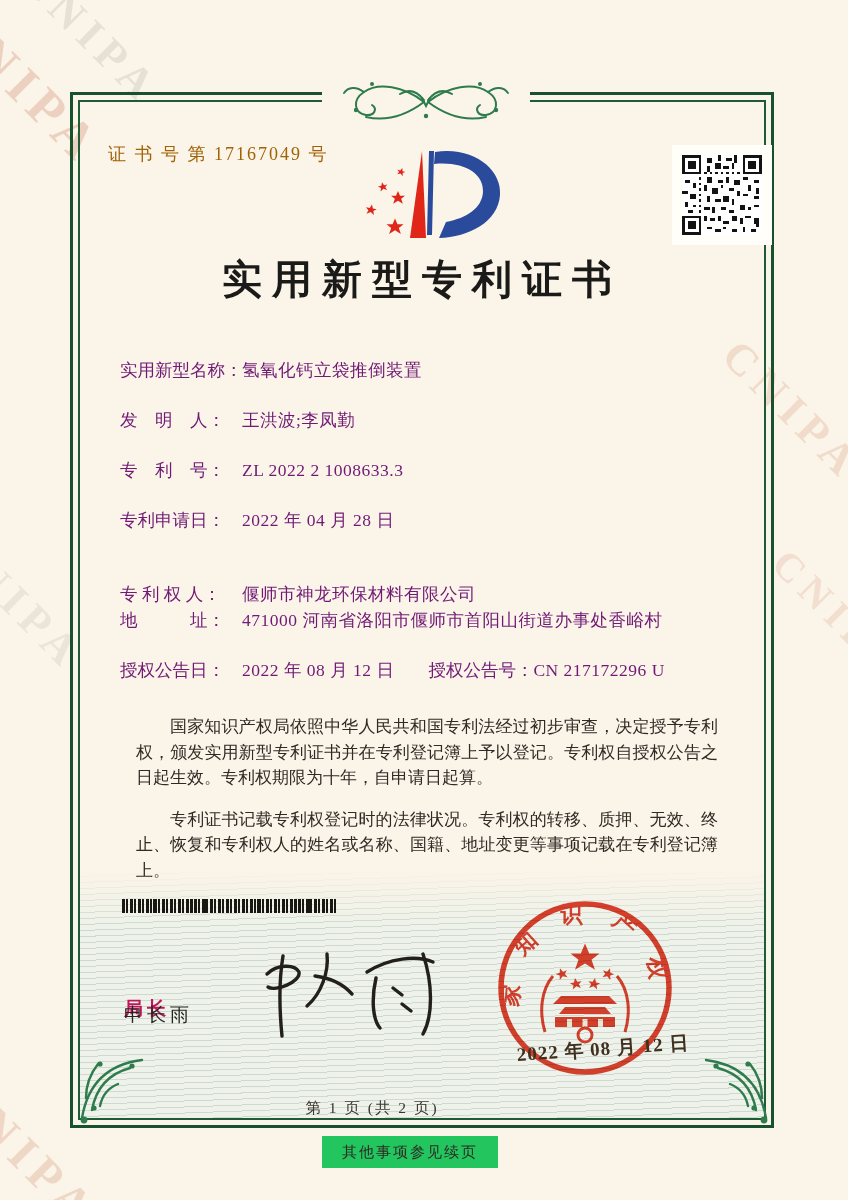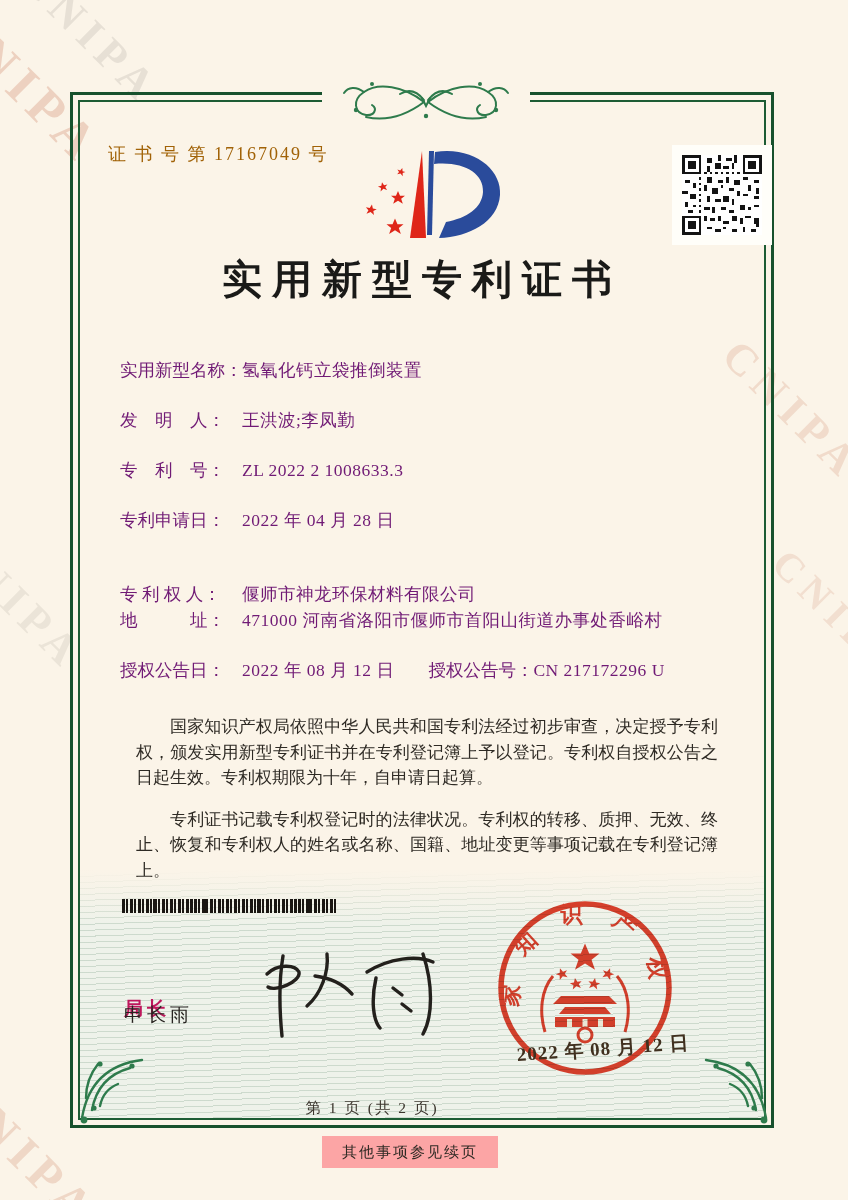--- a/index.html
+++ b/index.html
@@ -81,21 +81,21 @@
     position:absolute; left:515px; top:1036px; width:176px; text-align:center;
     font-size:19px; color:#40301f; letter-spacing:1px; white-space:nowrap;
     transform:rotate(-4deg); font-weight:bold;
   }
   .page-number {
     position:absolute; left:70px; top:1098px; width:604px; text-align:center;
     font-size:15.5px; color:#3a342c; letter-spacing:2px;
   }
   .footer-note {
     position:absolute; left:322px; top:1136px; width:176px; height:32px;
-    background:#fca5a5; text-align:center; line-height:32px;
+    background:#22c55e; text-align:center; line-height:32px;
     font-size:15px; color:#2e2a24; letter-spacing:2px;
   }
 </style>
 </head>
 <body>
 
 <div class="page">
 
   <div class="wm" style="left:-28px; top:-8px; font-size:52px; color:rgba(205,130,100,0.30);">CNIPA</div>
   <div class="wm" style="left:46px; top:-46px; font-size:44px; color:rgba(130,125,118,0.16);">CNIPA</div>

